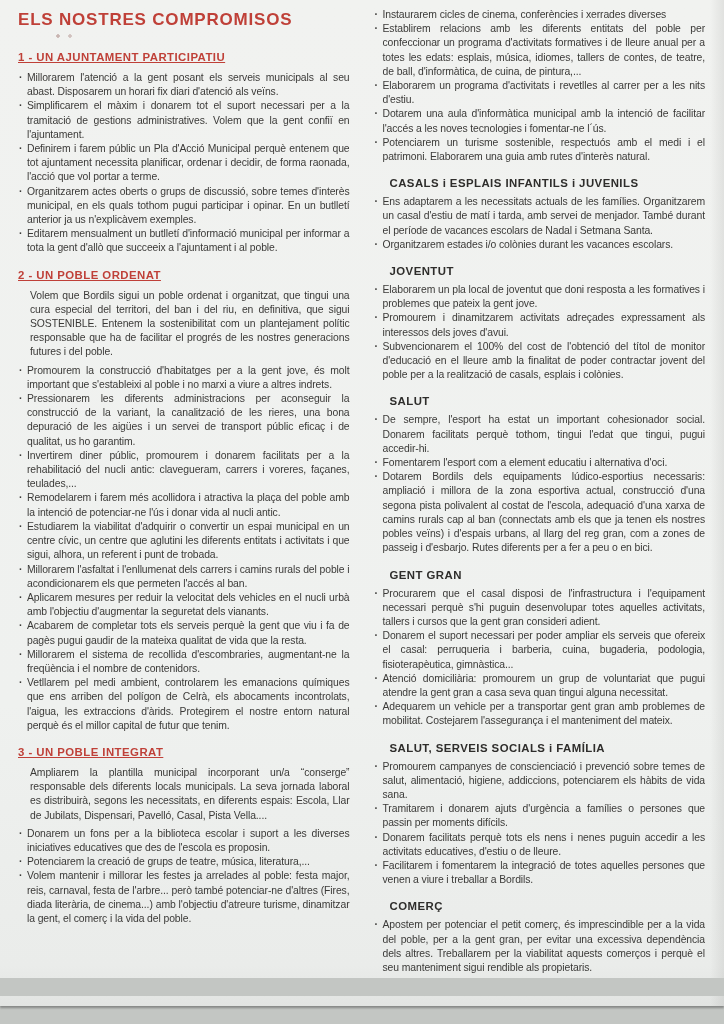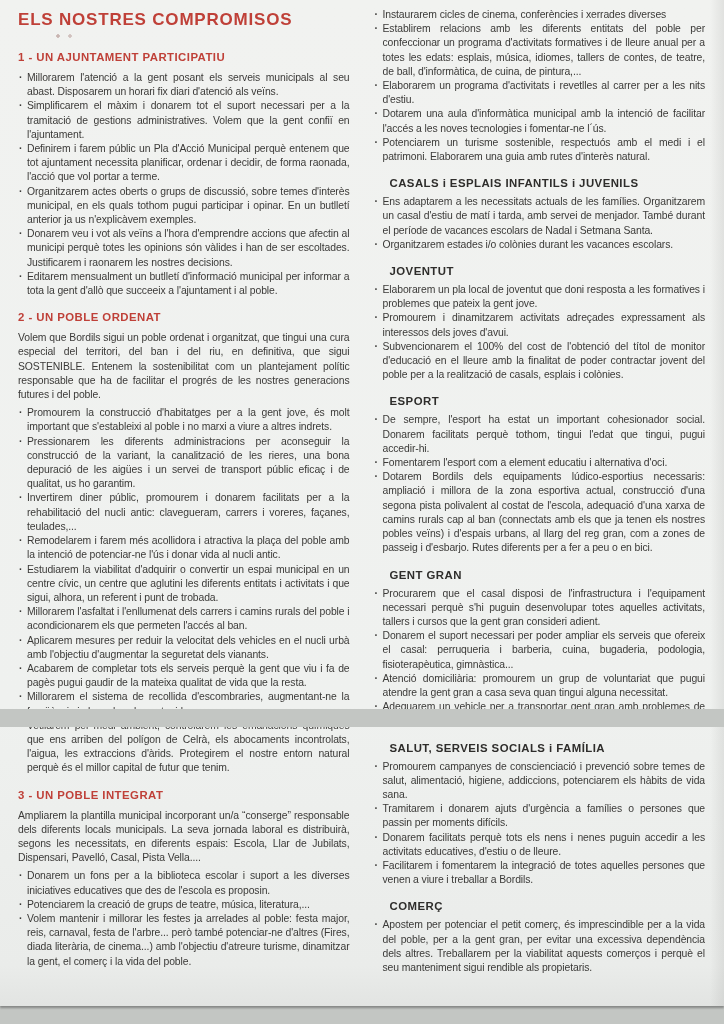--- a/index.html
+++ b/index.html
@@ -4,21 +4,21 @@
 <style>
   html, body { margin: 0; padding: 0; }
   body {
     width: 724px; height: 1024px;
     background: #c3c6c3;
     font-family: "Liberation Sans", "DejaVu Sans", sans-serif;
     overflow: hidden;
   }
   .scan {
     position: relative;
-    width: 724px; height: 727px;
+    width: 724px; height: 996px;
     background: #eab308;
   }
   .paper {
     position: absolute; left: 0; top: 0;
     width: 724px; height: 1006px;
     background: linear-gradient(180deg, #f1f2f0 0%, #eff1ef 70%, #eaecea 96%, #e2e4e2 100%);
     box-shadow: 0 2px 2px rgba(60,60,60,0.45);
     overflow: hidden;
   }
   .paper::after { 
@@ -40,37 +40,38 @@
     font-weight: bold;
     letter-spacing: 0.8px;
     margin: 2px 0 12px 0;
   }
   .heading-red {
     color: var(--red);
     font-size: 11.4px;
     font-weight: bold;
     letter-spacing: 0.45px;
     margin: 13px 0 8px 0;
+    text-decoration: underline;
   }
   .heading-black {
     color: #2e2d2b;
     font-size: 11.4px;
     font-weight: bold;
     letter-spacing: 0.45px;
     margin: 13px 0 6px 0;
     padding-left: 16px;
   }
   .col > .heading-red:first-child, .col > .heading-black:first-child { margin-top: 4px; }
   .paragraph {
     color: #3b3a38;
     font-size: 10.4px;
     line-height: 14.2px;
     letter-spacing: -0.1px;
     text-align: justify;
-    margin: 0 0 4px 0;
+    margin: 0 0 4px 12px;
   }
   ul.bullets {
     list-style: none;
     margin: 0 0 2px 0;
     padding: 0;
   }
   ul.bullets li {
     position: relative;
     padding-left: 9px;
     color: #3b3a38;
@@ -108,21 +109,20 @@
     <div class="content" id="columns">
         <div class="col">
           <div class="title">ELS NOSTRES COMPROMISOS</div>
           <div class="title-artifact"></div>
           <div class="heading-red">1 - UN AJUNTAMENT PARTICIPATIU</div>
           <ul class="bullets">
             <li>Millorarem l'atenció a la gent posant els serveis municipals al seu abast. Disposarem un horari fix diari d'atenció als veïns.</li>
             <li>Simplificarem el màxim i donarem tot el suport necessari per a la tramitació de gestions administratives. Volem que la gent confiï en l'ajuntament.</li>
             <li>Definirem i farem públic un Pla d'Acció Municipal perquè entenem que tot ajuntament necessita planificar, ordenar i decidir, de forma raonada, l'acció que vol portar a terme.</li>
             <li>Organitzarem actes oberts o grups de discussió, sobre temes d'interès municipal, en els quals tothom pugui participar i opinar. En un butlletí anterior ja us n'explicàvem exemples.</li>
-            <li>Donarem veu i vot als veïns a l'hora d'emprendre accions que afectin al municipi perquè totes les opinions són vàlides i han de ser escoltades. Justificarem i raonarem les nostres decisions.</li>
             <li>Editarem mensualment un butlletí d'informació municipal  per informar a tota la gent d'allò que succeeix a l'ajuntament i al poble.</li>
           </ul>
           <div class="heading-red">2 - UN POBLE ORDENAT</div>
           <div class="paragraph">Volem que Bordils sigui un poble ordenat i organitzat, que tingui una cura especial del territori, del ban i del riu, en definitiva, que sigui SOSTENIBLE. Entenem la sostenibilitat com un plantejament polític responsable que ha de facilitar el progrés de les nostres generacions futures i del poble.</div>
           <ul class="bullets">
             <li>Promourem la construcció d'habitatges per a la gent jove, és molt important que s'estableixi al poble i no marxi a viure a altres indrets.</li>
             <li>Pressionarem les diferents administracions per aconseguir la construcció de la variant, la canalització de les rieres, una bona depuració de les aigües i un servei de transport públic eficaç i de qualitat, us ho garantim.</li>
             <li>Invertirem diner públic, promourem i donarem facilitats per a la rehabilitació del nucli antic: clavegueram, carrers i voreres, façanes, teulades,...</li>
             <li>Remodelarem i farem més acollidora i atractiva  la plaça del poble amb la intenció de potenciar-ne l'ús i donar vida al nucli antic.</li>
             <li>Estudiarem la viabilitat d'adquirir o convertir un espai municipal en un centre cívic, un centre que aglutini les diferents entitats i activitats i que sigui, alhora, un referent i punt de trobada.</li>
@@ -152,21 +152,21 @@
           <ul class="bullets">
             <li>Ens adaptarem a les necessitats actuals de les famílies. Organitzarem un casal d'estiu de matí i tarda, amb servei de menjador. També durant el període de vacances escolars de Nadal i Setmana Santa.</li>
             <li>Organitzarem estades i/o colònies durant les vacances escolars.</li>
           </ul>
           <div class="heading-black">JOVENTUT</div>
           <ul class="bullets">
             <li>Elaborarem un pla local de joventut que doni resposta a les formatives i problemes que pateix la gent jove.</li>
             <li>Promourem i dinamitzarem activitats adreçades expressament als interessos dels joves d'avui.</li>
             <li>Subvencionarem el 100% del cost de l'obtenció del títol de monitor d'educació en el lleure amb la finalitat de poder contractar jovent del poble per a la realització de casals, esplais i colònies.</li>
           </ul>
-          <div class="heading-black">ESPORT</div>
+          <div class="heading-black">SALUT</div>
           <ul class="bullets">
             <li>De sempre, l'esport ha estat un important cohesionador social. Donarem facilitats perquè tothom, tingui l'edat que tingui,  pugui accedir-hi.</li>
             <li>Fomentarem l'esport com a element educatiu i alternativa d'oci.</li>
             <li>Dotarem Bordils dels equipaments lúdico-esportius  necessaris: ampliació i millora de la zona esportiva actual, construcció d'una segona pista polivalent al costat de l'escola, adequació d'una xarxa de camins rurals cap al ban (connectats amb els que ja tenen els nostres pobles veïns) i d'espais urbans, al llarg del reg gran, com a zones de passeig i d'esbarjo. Rutes diferents per a fer a peu o en bici.</li>
           </ul>
           <div class="heading-black">GENT GRAN</div>
           <ul class="bullets">
             <li>Procurarem que el casal disposi de l'infrastructura i  l'equipament necessari perquè s'hi puguin desenvolupar totes aquelles activitats, tallers i cursos que la gent gran consideri adient.</li>
             <li>Donarem el suport necessari per poder ampliar els serveis que ofereix el casal: perruqueria i barberia, cuina, bugaderia, podologia, fisioterapèutica, gimnàstica...</li>
             <li>Atenció domiciliària: promourem un grup de voluntariat que pugui atendre la gent gran a casa seva quan tingui alguna necessitat.</li>

